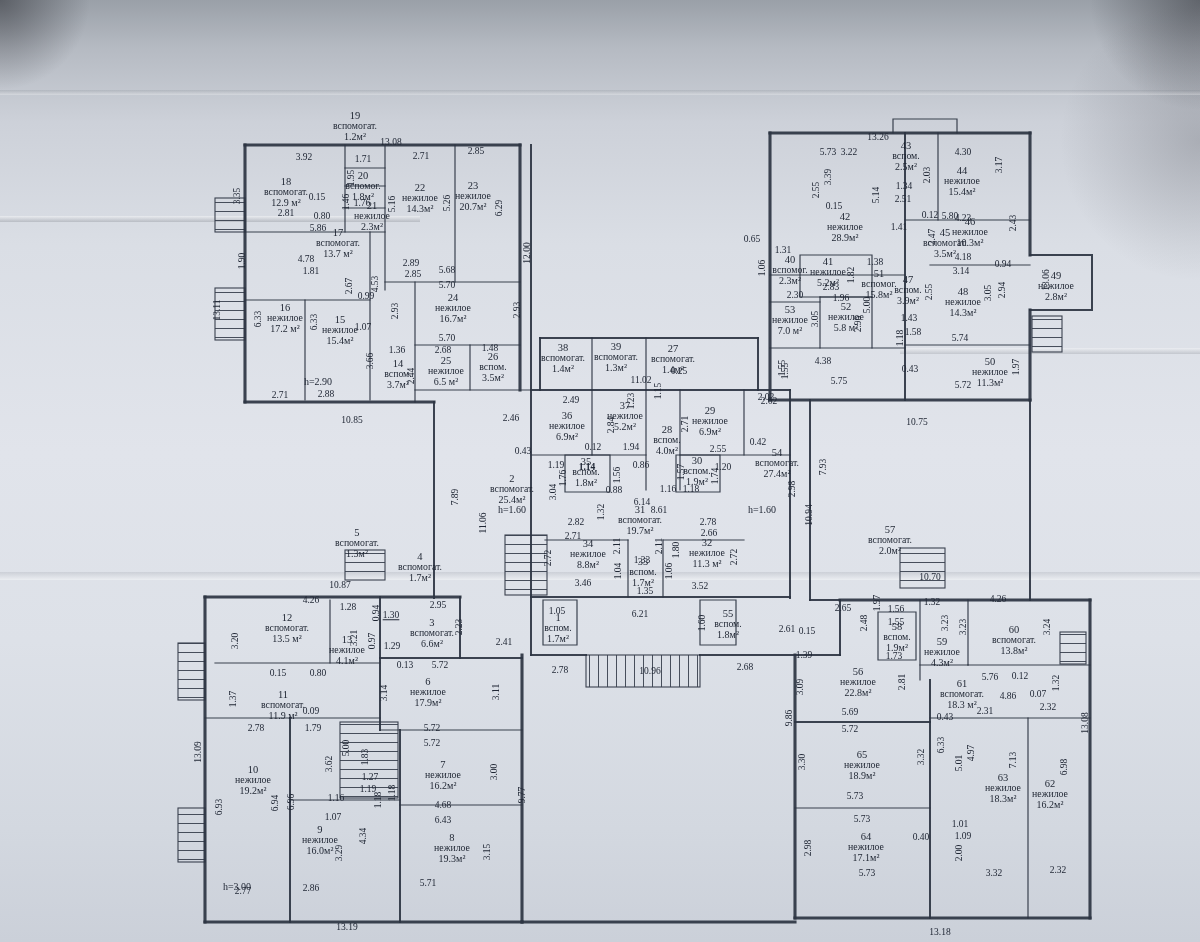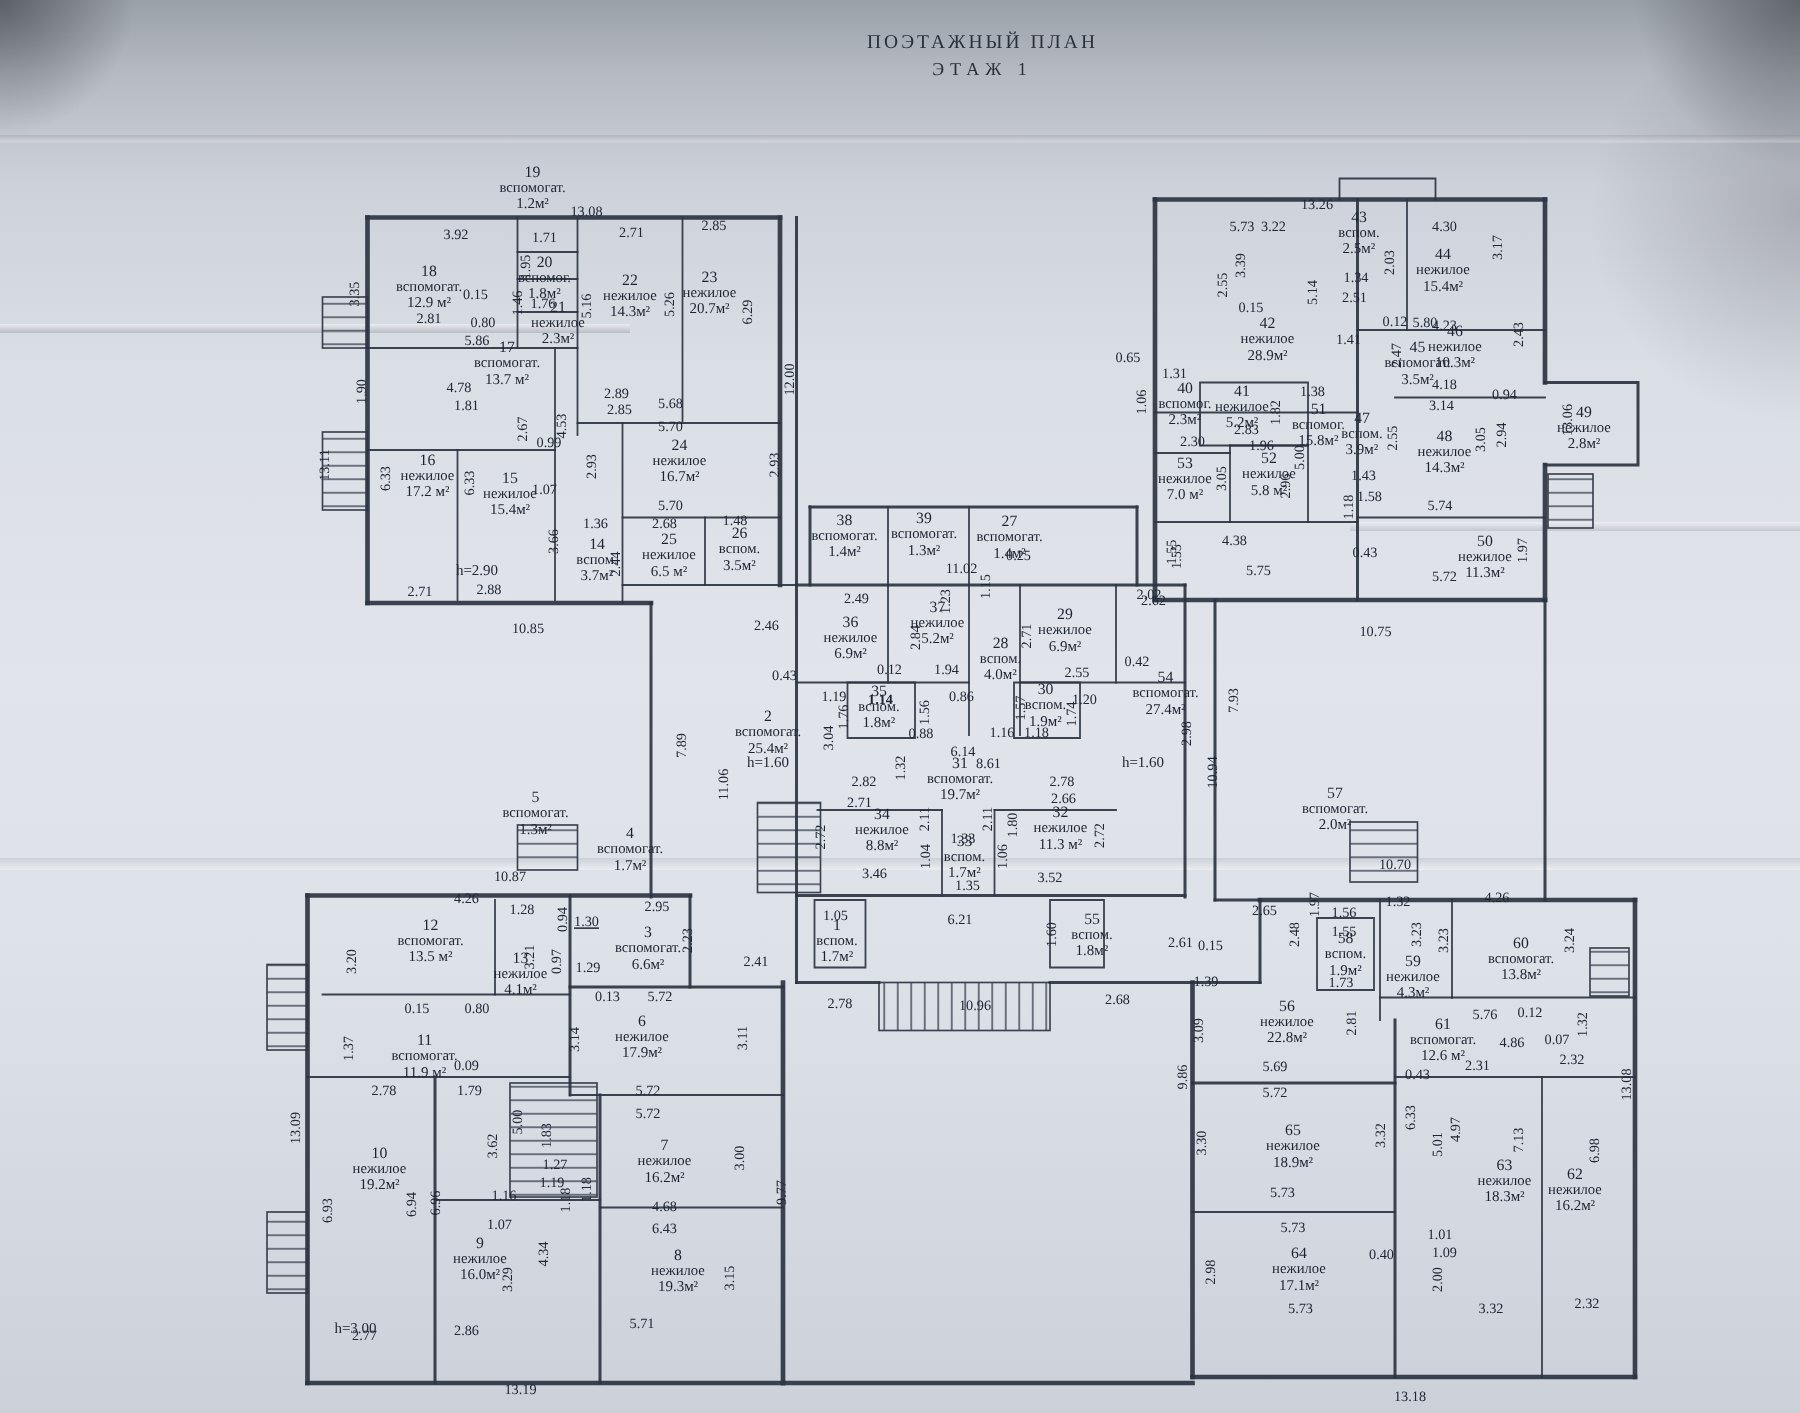--- a/index.html
+++ b/index.html
@@ -40,24 +40,20 @@
 </style>
 </head>
 <body>
 
 <div id="photo">
   <div class="fold" id="fold1"></div>
   <div class="fold" id="fold2"></div>
   <div class="fold" id="fold3"></div>
   <div class="fold" id="fold4"></div>
 
-  <div id="title">
-    <div class="t1">ПОЭТАЖНЫЙ ПЛАН</div>
-    <div class="t2">ЭТАЖ   1</div>
-  </div>
 
   <svg class="walls" width="1200" height="942" viewBox="0 0 1200 942">
     <defs>
       <pattern id="sth" width="9" height="9" patternUnits="userSpaceOnUse">
         <path d="M0 4.5 H9" stroke="#2d3442" stroke-width="1"></path>
       </pattern>
       <pattern id="stv" width="9" height="9" patternUnits="userSpaceOnUse">
         <path d="M4.5 0 V9" stroke="#2d3442" stroke-width="1"></path>
       </pattern>
     </defs>
@@ -483,21 +479,21 @@
         <div class="ra">4.3м²</div>
       </div>
       <div class="room" style="left: 1014px; top: 640px;">
         <div class="rn">60</div>
         <div class="rt">вспомогат.</div>
         <div class="ra">13.8м²</div>
       </div>
       <div class="room" style="left: 962px; top: 694px;">
         <div class="rn">61</div>
         <div class="rt">вспомогат.</div>
-        <div class="ra">12.6 м²</div>
+        <div class="ra">18.3 м²</div>
       </div>
       <div class="room" style="left: 1050px; top: 794px;">
         <div class="rn">62</div>
         <div class="rt">нежилое</div>
         <div class="ra">16.2м²</div>
       </div>
       <div class="room" style="left: 1003px; top: 788px;">
         <div class="rn">63</div>
         <div class="rt">нежилое</div>
         <div class="ra">18.3м²</div>

